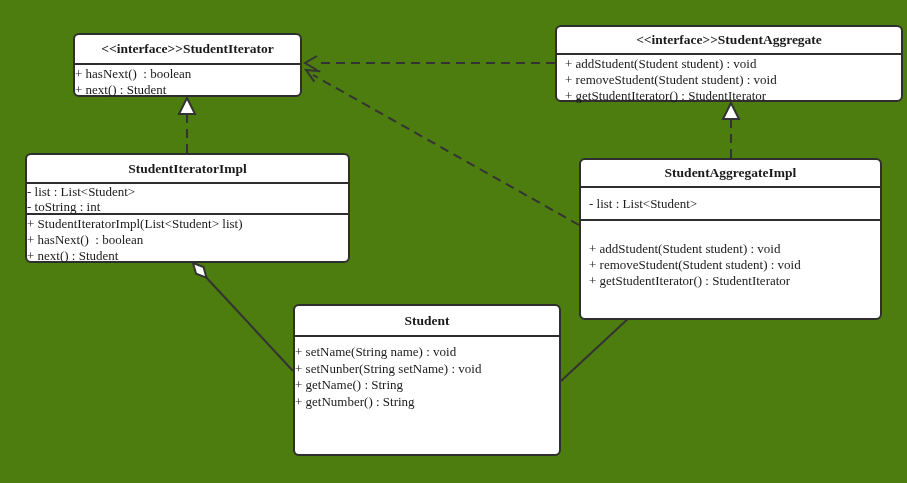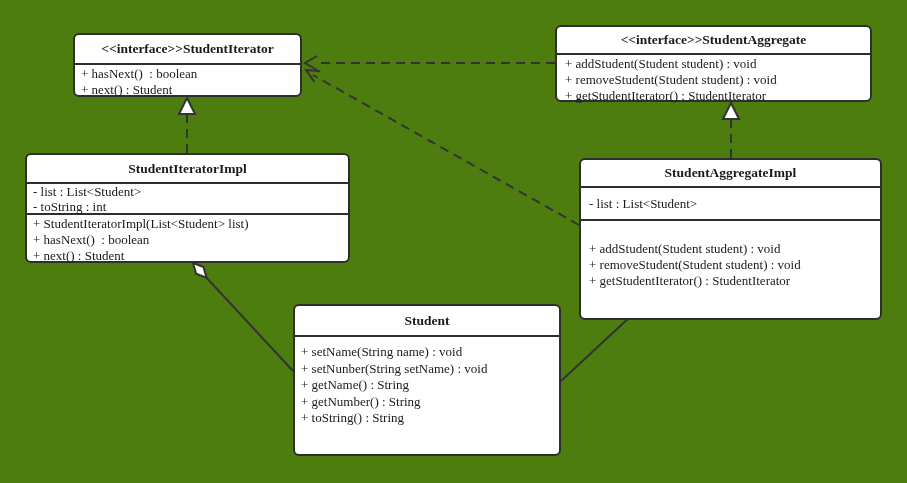--- a/index.html
+++ b/index.html
@@ -33,21 +33,20 @@
   }
   .uml-section{
     box-sizing:border-box;
     border-top:2px solid #2e2e2e;
     overflow:visible;
   }
   .uml-line{
     white-space:pre;
     font-size:13px;
     line-height:16px;
-    padding-left:6px;
   }
   .dash{stroke:#333333;stroke-width:2;stroke-dasharray:9 6;fill:none;}
   .solidline{stroke:#333333;stroke-width:2;fill:none;}
   .openarrow{stroke:#333333;stroke-width:2;fill:none;stroke-linejoin:miter;}
   .hollow{fill:#ffffff;stroke:#333333;stroke-width:2;stroke-linejoin:miter;}
 </style>
 </head>
 <body>
 
 <div id="canvas">
@@ -79,21 +78,21 @@
   </svg>
 
   <div class="uml-box" style="left:73px;top:33px;width:229px;height:64px">
     <div class="uml-title" style="height:28px">&lt;&lt;interface&gt;&gt;StudentIterator</div>
     <div class="uml-section" style="padding-top:1px">
       <div class="uml-line">+ hasNext()  : boolean</div>
       <div class="uml-line">+ next() : Student</div>
     </div>
   </div>
 
-  <div class="uml-box" style="left:555px;top:25px;width:317px;height:77px">
+  <div class="uml-box" style="left:555px;top:25px;width:348px;height:77px">
     <div class="uml-title" style="height:26px">&lt;&lt;interface&gt;&gt;StudentAggregate</div>
     <div class="uml-section" style="padding-top:1px">
       <div class="uml-line" style="padding-left:8px">+ addStudent(Student student) : void</div>
       <div class="uml-line" style="padding-left:8px">+ removeStudent(Student student) : void</div>
       <div class="uml-line" style="padding-left:8px">+ getStudentIterator() : StudentIterator</div>
     </div>
   </div>
 
   <div class="uml-box" style="left:25px;top:153px;width:325px;height:110px">
     <div class="uml-title" style="height:27px">StudentIteratorImpl</div>
@@ -120,17 +119,16 @@
     </div>
   </div>
 
   <div class="uml-box" style="left:293px;top:304px;width:268px;height:152px">
     <div class="uml-title" style="height:29px">Student</div>
     <div class="uml-section" style="padding-top:7px">
       <div class="uml-line" style="line-height:16.5px">+ setName(String name) : void</div>
       <div class="uml-line" style="line-height:16.5px">+ setNunber(String setName) : void</div>
       <div class="uml-line" style="line-height:16.5px">+ getName() : String</div>
       <div class="uml-line" style="line-height:16.5px">+ getNumber() : String</div>
-      <div class="uml-line" style="line-height:16.5px">+ toString() : String</div>
     </div>
   </div>
 
 </div>
 
 </body></html>

